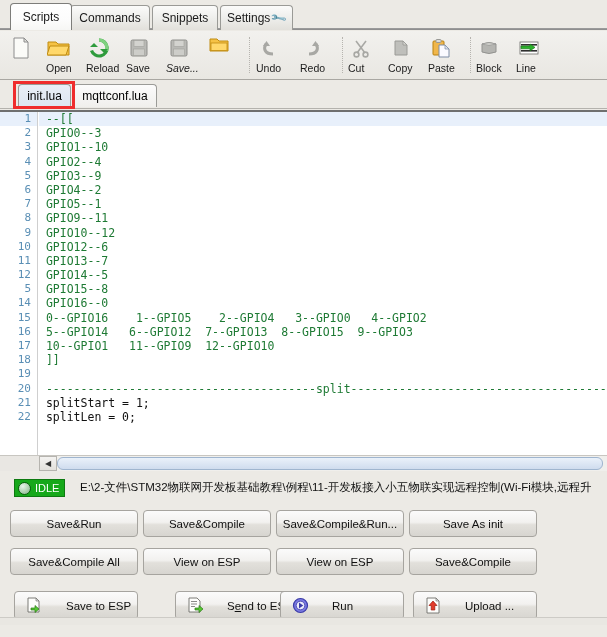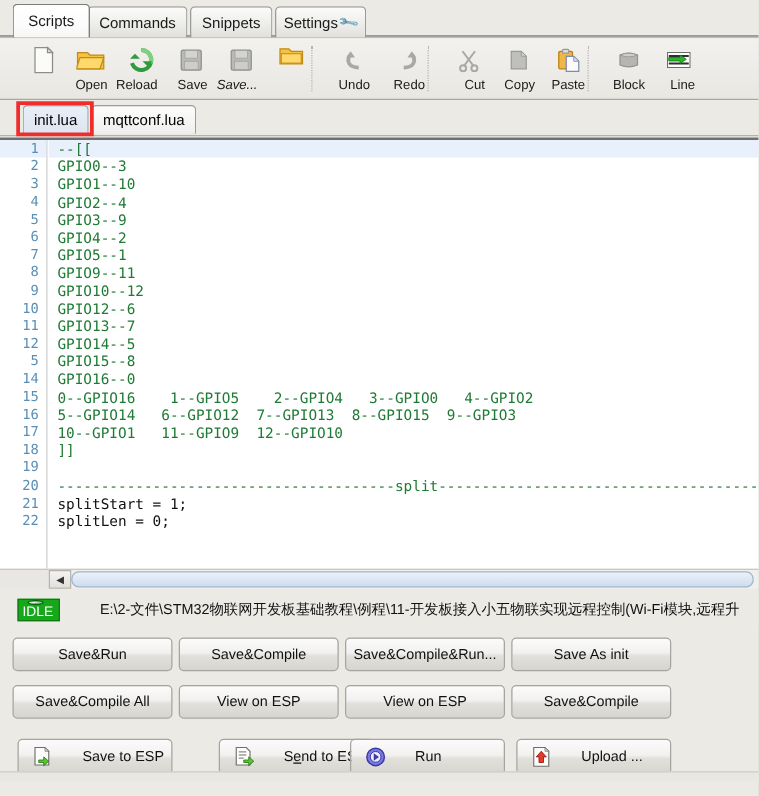--- a/index.html
+++ b/index.html
@@ -75,21 +75,21 @@
     background: linear-gradient(to bottom, #f2f1ee 0%, #e9e7e2 100%);
     border-bottom: 1px solid #a9a7a2;
     box-sizing: border-box;
   }
   .tbtn {
     position: absolute;
     top: 2px;
     width: 40px; height: 45px;
     display: flex;
     flex-direction: column;
-    align-items: flex-end;
+    align-items: flex-start;
     justify-content: flex-start;
     cursor: default;
   }
   .tbtn .ic {
     height: 26px;
     width: 26px;
     display: flex;
     align-items: center;
     justify-content: center;
     margin-top: 2px;
@@ -239,21 +239,20 @@
   .idlebox {
     position: absolute;
     left: 14px; top: 479px;
     height: 18px;
     background: #16a81a;
     border: 1px solid #0d7a10;
     display: flex;
     align-items: center;
     padding: 0 5px 0 3px;
     box-sizing: border-box;
-    flex-direction: column;
   }
   .idledot {
     width: 11px; height: 11px;
     border-radius: 50%;
     background: radial-gradient(circle at 35% 30%, #e8f5e9 0%, #b9d8bb 45%, #7fae83 100%);
     border: 1px solid #0a5e0d;
     margin-right: 4px;
   }
   .idletext {
     color: #ffffff;

